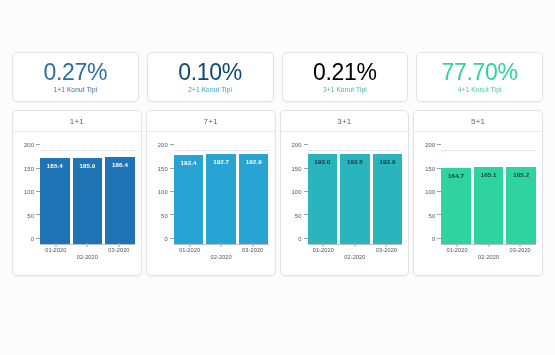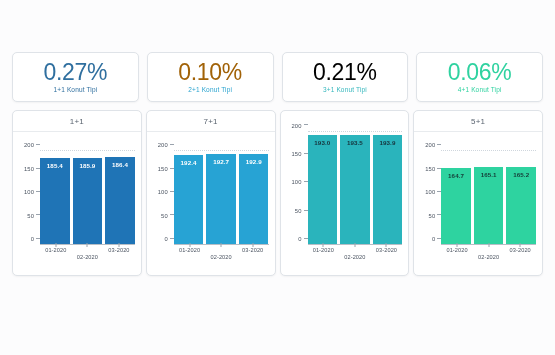--- a/index.html
+++ b/index.html
@@ -177,29 +177,29 @@
 <body>
 
 <div class="dashboard">
 
   <div class="kpi-row">
       <div class="kpi-card">
         <div class="kpi-value" style="color: rgb(47, 111, 159);">0.27%</div>
         <div class="kpi-label" style="color: rgb(47, 111, 159);">1+1 Konut Tipi</div>
       </div>
       <div class="kpi-card">
-        <div class="kpi-value" style="color: #a16207;">0.10%</div>
+        <div class="kpi-value" style="color: #0c4a6e;">0.10%</div>
         <div class="kpi-label" style="color: rgb(42, 163, 207);">2+1 Konut Tipi</div>
       </div>
       <div class="kpi-card">
         <div class="kpi-value" style="color: #000000;">0.21%</div>
         <div class="kpi-label" style="color: rgb(53, 183, 189);">3+1 Konut Tipi</div>
       </div>
       <div class="kpi-card">
-        <div class="kpi-value" style="color: rgb(47, 210, 160);">0.06%</div>
+        <div class="kpi-value" style="color: rgb(47, 210, 160);">77.70%</div>
         <div class="kpi-label" style="color: rgb(47, 210, 160);">4+1 Konut Tipi</div>
       </div>
     </div>
 
   <div class="chart-row">
       <div class="chart-card">
         <div class="chart-header">1+1</div>
         <div class="chart-body">
           <div class="yaxis">
             <div class="ytick" style="bottom: 0%; right: 0px;"><span>0</span><span class="dash"></span></div>
@@ -274,20 +274,21 @@
             <div class="xtickmark" style="left: 16.6667%;"></div>
             <div class="xtick" style="left: 16.6667%; top: 4px;">01-2020</div>
             <div class="xtickmark" style="left: 50%;"></div>
             <div class="xtick" style="left: 50%; top: 11px;">02-2020</div>
             <div class="xtickmark" style="left: 83.3333%;"></div>
             <div class="xtick" style="left: 83.3333%; top: 4px;">03-2020</div>
           </div>
         </div>
       </div>
       <div class="chart-card">
+        <div class="chart-header">3+1</div>
         <div class="chart-body">
           <div class="yaxis">
             <div class="ytick" style="bottom: 0%; right: 0px;"><span>0</span><span class="dash"></span></div>
             <div class="ytick" style="bottom: 23.2558%; right: 0px;"><span>50</span><span class="dash"></span></div>
             <div class="ytick" style="bottom: 46.5116%; right: 0px;"><span>100</span><span class="dash"></span></div>
             <div class="ytick" style="bottom: 69.7674%; right: 0px;"><span>150</span><span class="dash"></span></div>
             <div class="ytick" style="bottom: 93.0233%; right: 0px;"><span>200</span><span class="dash"></span></div>
           </div>
           <div class="plot">
             <div class="gridline" style="bottom: 93.0233%;"></div>

